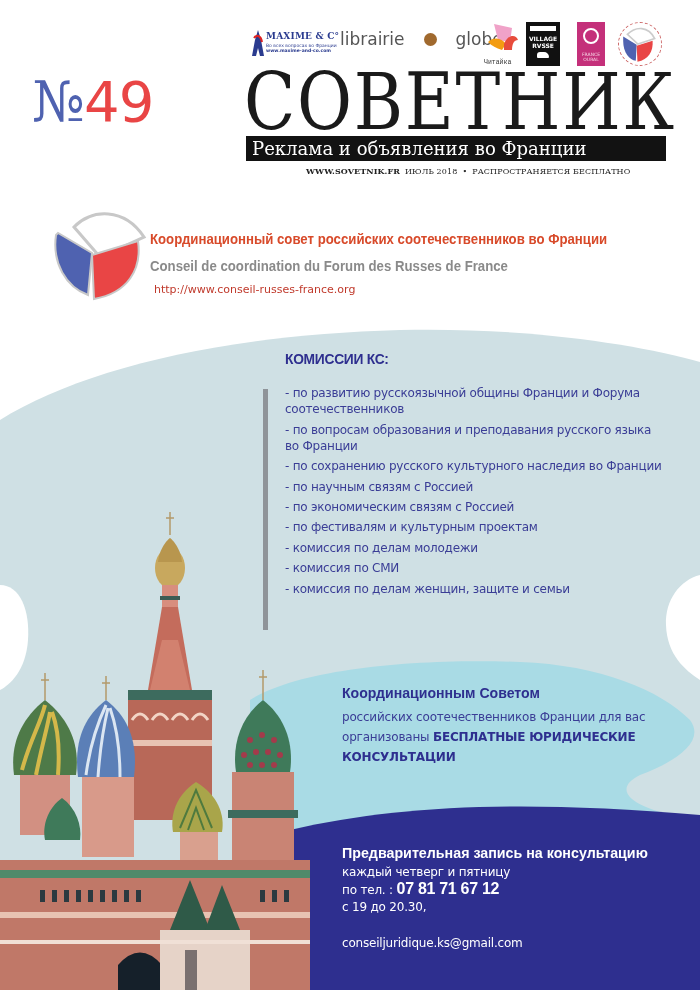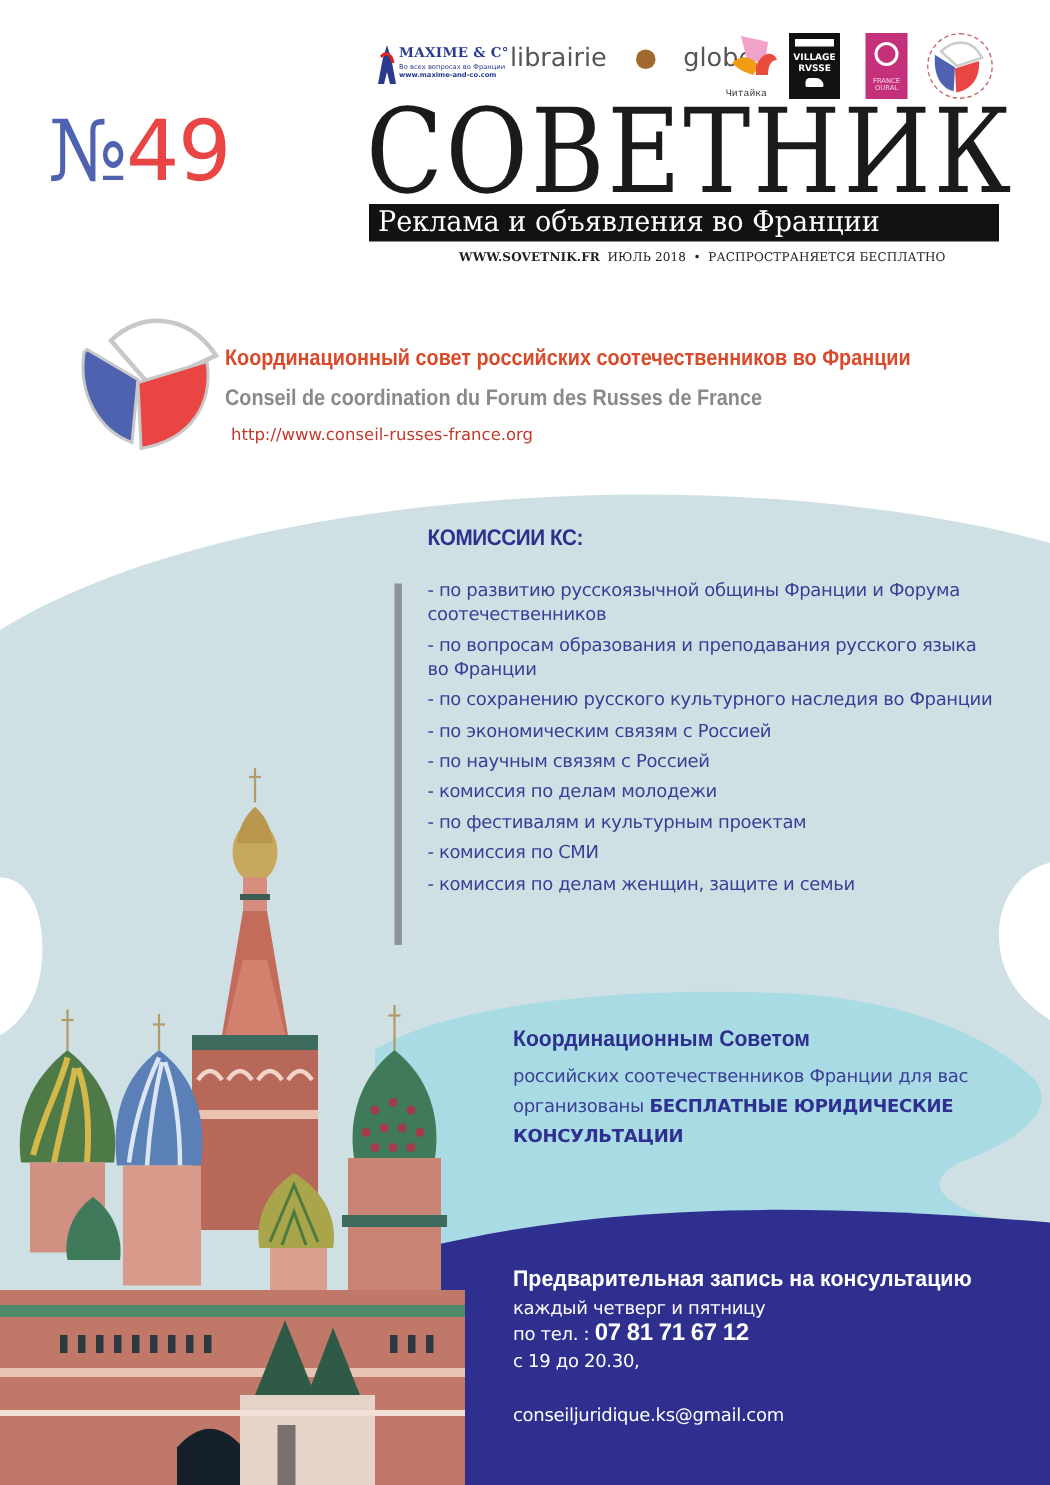--- a/index.html
+++ b/index.html
@@ -142,24 +142,24 @@
 <div class="council-name-ru">Координационный совет российских соотечественников во Франции</div>
 <div class="council-name-fr">Conseil de coordination du Forum des Russes de France</div>
 <div class="council-url">http://www.conseil-russes-france.org</div>
 
 <div class="commissions-title">КОМИССИИ КС:</div>
 <div class="commission-bar"></div>
 <ul class="commission-list">
   <li> - по развитию русскоязычной общины Франции и Форума соотечественников</li>
   <li>- по вопросам образования и преподавания русского языка во Франции</li>
   <li>- по сохранению русского культурного наследия во Франции</li>
+  <li>- по научным связям с Россией</li>
   <li>- по экономическим связям с Россией</li>
-  <li>- по научным связям с Россией</li>
+  <li>- по фестивалям и культурным проектам</li>
   <li>- комиссия по делам молодежи</li>
-  <li>- по фестивалям и культурным проектам</li>
   <li>- комиссия по СМИ</li>
   <li>- комиссия по делам женщин, защите и семьи</li>
 </ul>
 
 <div class="consult-title">Координационным Советом</div>
 <div class="consult-text">
   <div>российских соотечественников Франции для вас</div>
   <div><span>организованы </span><b>БЕСПЛАТНЫЕ ЮРИДИЧЕСКИЕ</b></div>
   <div><b>КОНСУЛЬТАЦИИ</b></div>
 </div>

